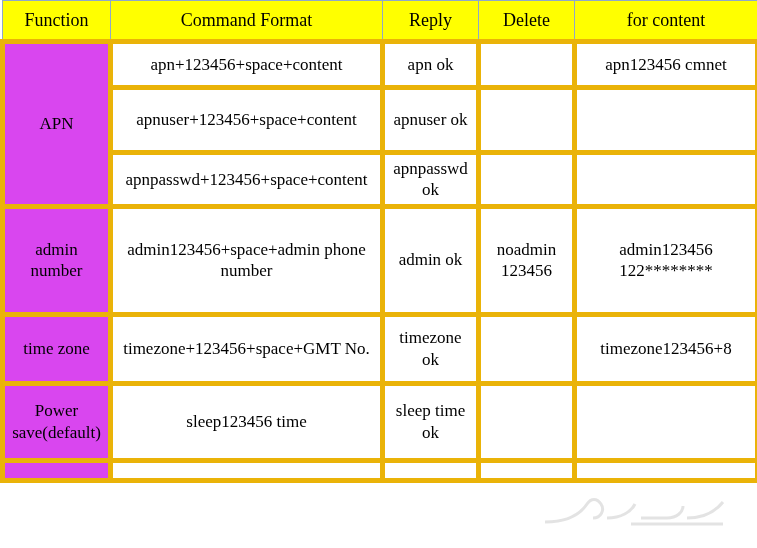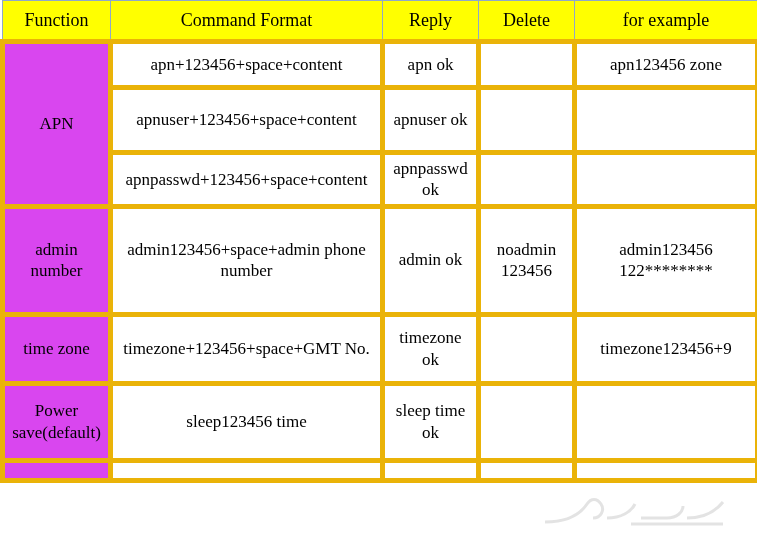--- a/index.html
+++ b/index.html
@@ -72,31 +72,31 @@
       <col class="c-reply">
       <col class="c-del">
       <col class="c-ex">
   </colgroup>
   <thead>
     <tr>
       <th>Function</th>
       <th>Command Format</th>
       <th>Reply</th>
       <th>Delete</th>
-      <th>for example</th>
+      <th>for content</th>
     </tr>
   </thead>
   <tbody>
 
     <tr style="height:46px;">
       <td class="func-cell" rowspan="3">APN</td>
       <td class="plain">apn+123456+space+content</td>
       <td class="plain">apn ok</td>
       <td class="plain"></td>
-      <td class="plain">apn123456 zone</td>
+      <td class="plain">apn123456 cmnet</td>
     </tr>
     <tr style="height:65px;">
       <td class="plain">apnuser+123456+space+content</td>
       <td class="plain">apnuser ok</td>
       <td class="plain"></td>
       <td class="plain"></td>
     </tr>
     <tr style="height:53px;">
       <td class="plain">apnpasswd+123456+space+content</td>
       <td class="plain">apnpasswd ok</td>
@@ -110,21 +110,21 @@
       <td class="plain">admin ok</td>
       <td class="plain">noadmin 123456</td>
       <td class="plain">admin123456 122********</td>
     </tr>
 
     <tr style="height:69px;">
       <td class="func-cell">time zone</td>
       <td class="plain">timezone+123456+space+GMT No.</td>
       <td class="plain">timezone ok</td>
       <td class="plain"></td>
-      <td class="plain">timezone123456+9</td>
+      <td class="plain">timezone123456+8</td>
     </tr>
 
     <tr style="height:77px;">
       <td class="func-cell">Power save(default)</td>
       <td class="plain">sleep123456 time</td>
       <td class="plain">sleep time ok</td>
       <td class="plain"></td>
       <td class="plain"></td>
     </tr>
 

